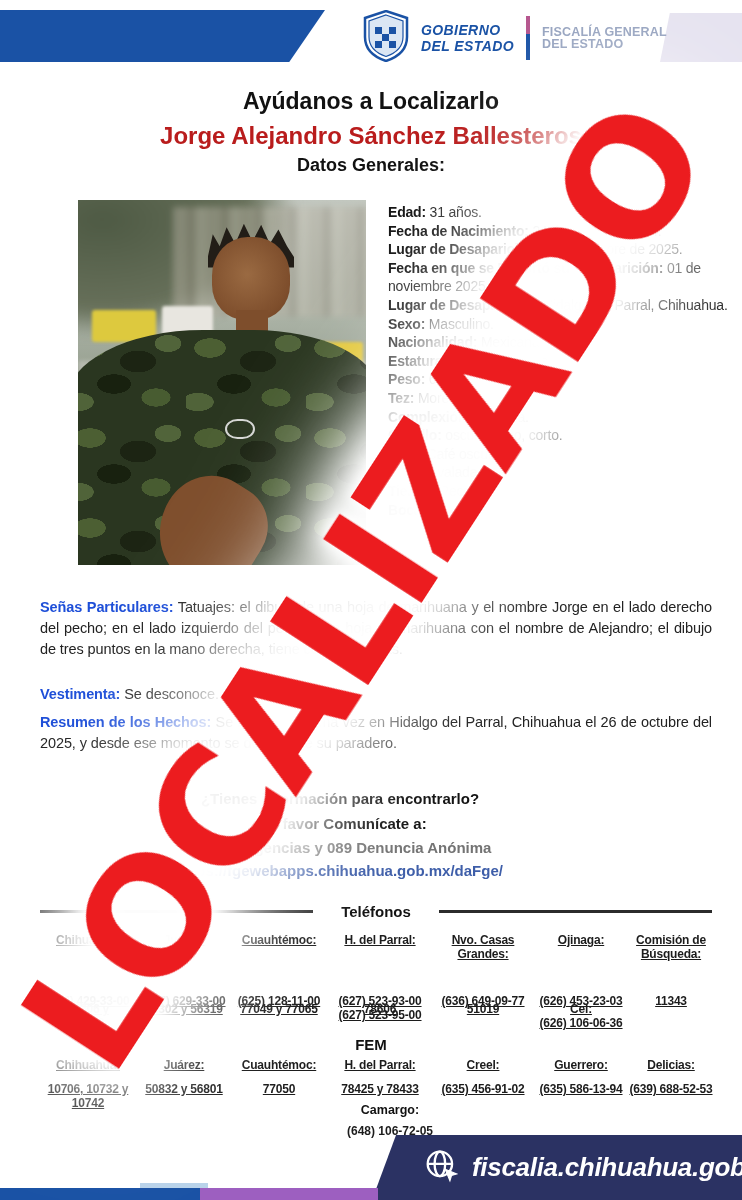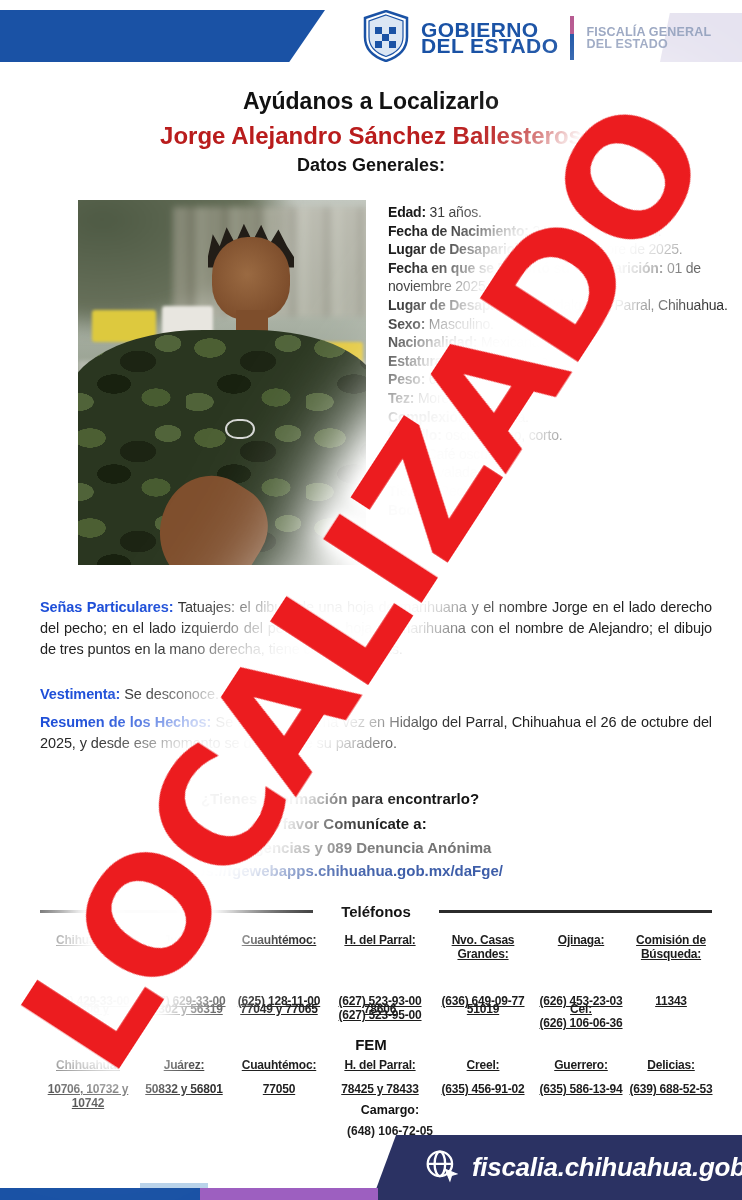--- a/index.html
+++ b/index.html
@@ -5,21 +5,21 @@
   html,body{margin:0;padding:0;background:#fff;}
   .page{position:relative;width:742px;height:1200px;background:#fff;overflow:hidden;
         font-family:"Liberation Sans",sans-serif;color:#1a1a1a;}
 
   
   .band-left{position:absolute;left:0;top:10px;width:325px;height:52px;background:#1a52a5;
              clip-path:polygon(0 0,100% 0,89% 100%,0 100%);}
   .band-right{position:absolute;right:0;top:13px;width:82px;height:49px;background:#e6e3f0;
               clip-path:polygon(12% 0,100% 0,100% 100%,0 100%);}
   .logo-wrap{position:absolute;left:363px;top:10px;display:flex;align-items:center;gap:12px;}
-  .gob-text{color:#1a52a5;font-weight:bold;font-size:21px;line-height:16px;letter-spacing:.4px;}
+  .gob-text{color:#1a52a5;font-weight:bold;font-size:14px;line-height:16px;letter-spacing:.4px;font-style:italic;}
   .logo-sep{width:4px;height:44px;background:linear-gradient(180deg,#b5568e 0%,#b5568e 40%,#1a52a5 42%,#1a52a5 100%);}
   .fge-text{color:#96a3bf;font-weight:bold;font-size:12.5px;line-height:12px;letter-spacing:.2px;}
 
   
   .title{position:absolute;left:0;top:88px;width:742px;text-align:center;font-weight:bold;font-size:23px;color:#111;}
   .person-name{position:absolute;left:0;top:122px;width:742px;text-align:center;font-weight:bold;font-size:24px;color:#b91c1c;}
   .datos{position:absolute;left:0;top:155px;width:742px;text-align:center;font-weight:bold;font-size:18px;color:#111;}
 
   
   .photo{position:absolute;left:78px;top:200px;width:288px;height:365px;overflow:hidden;

